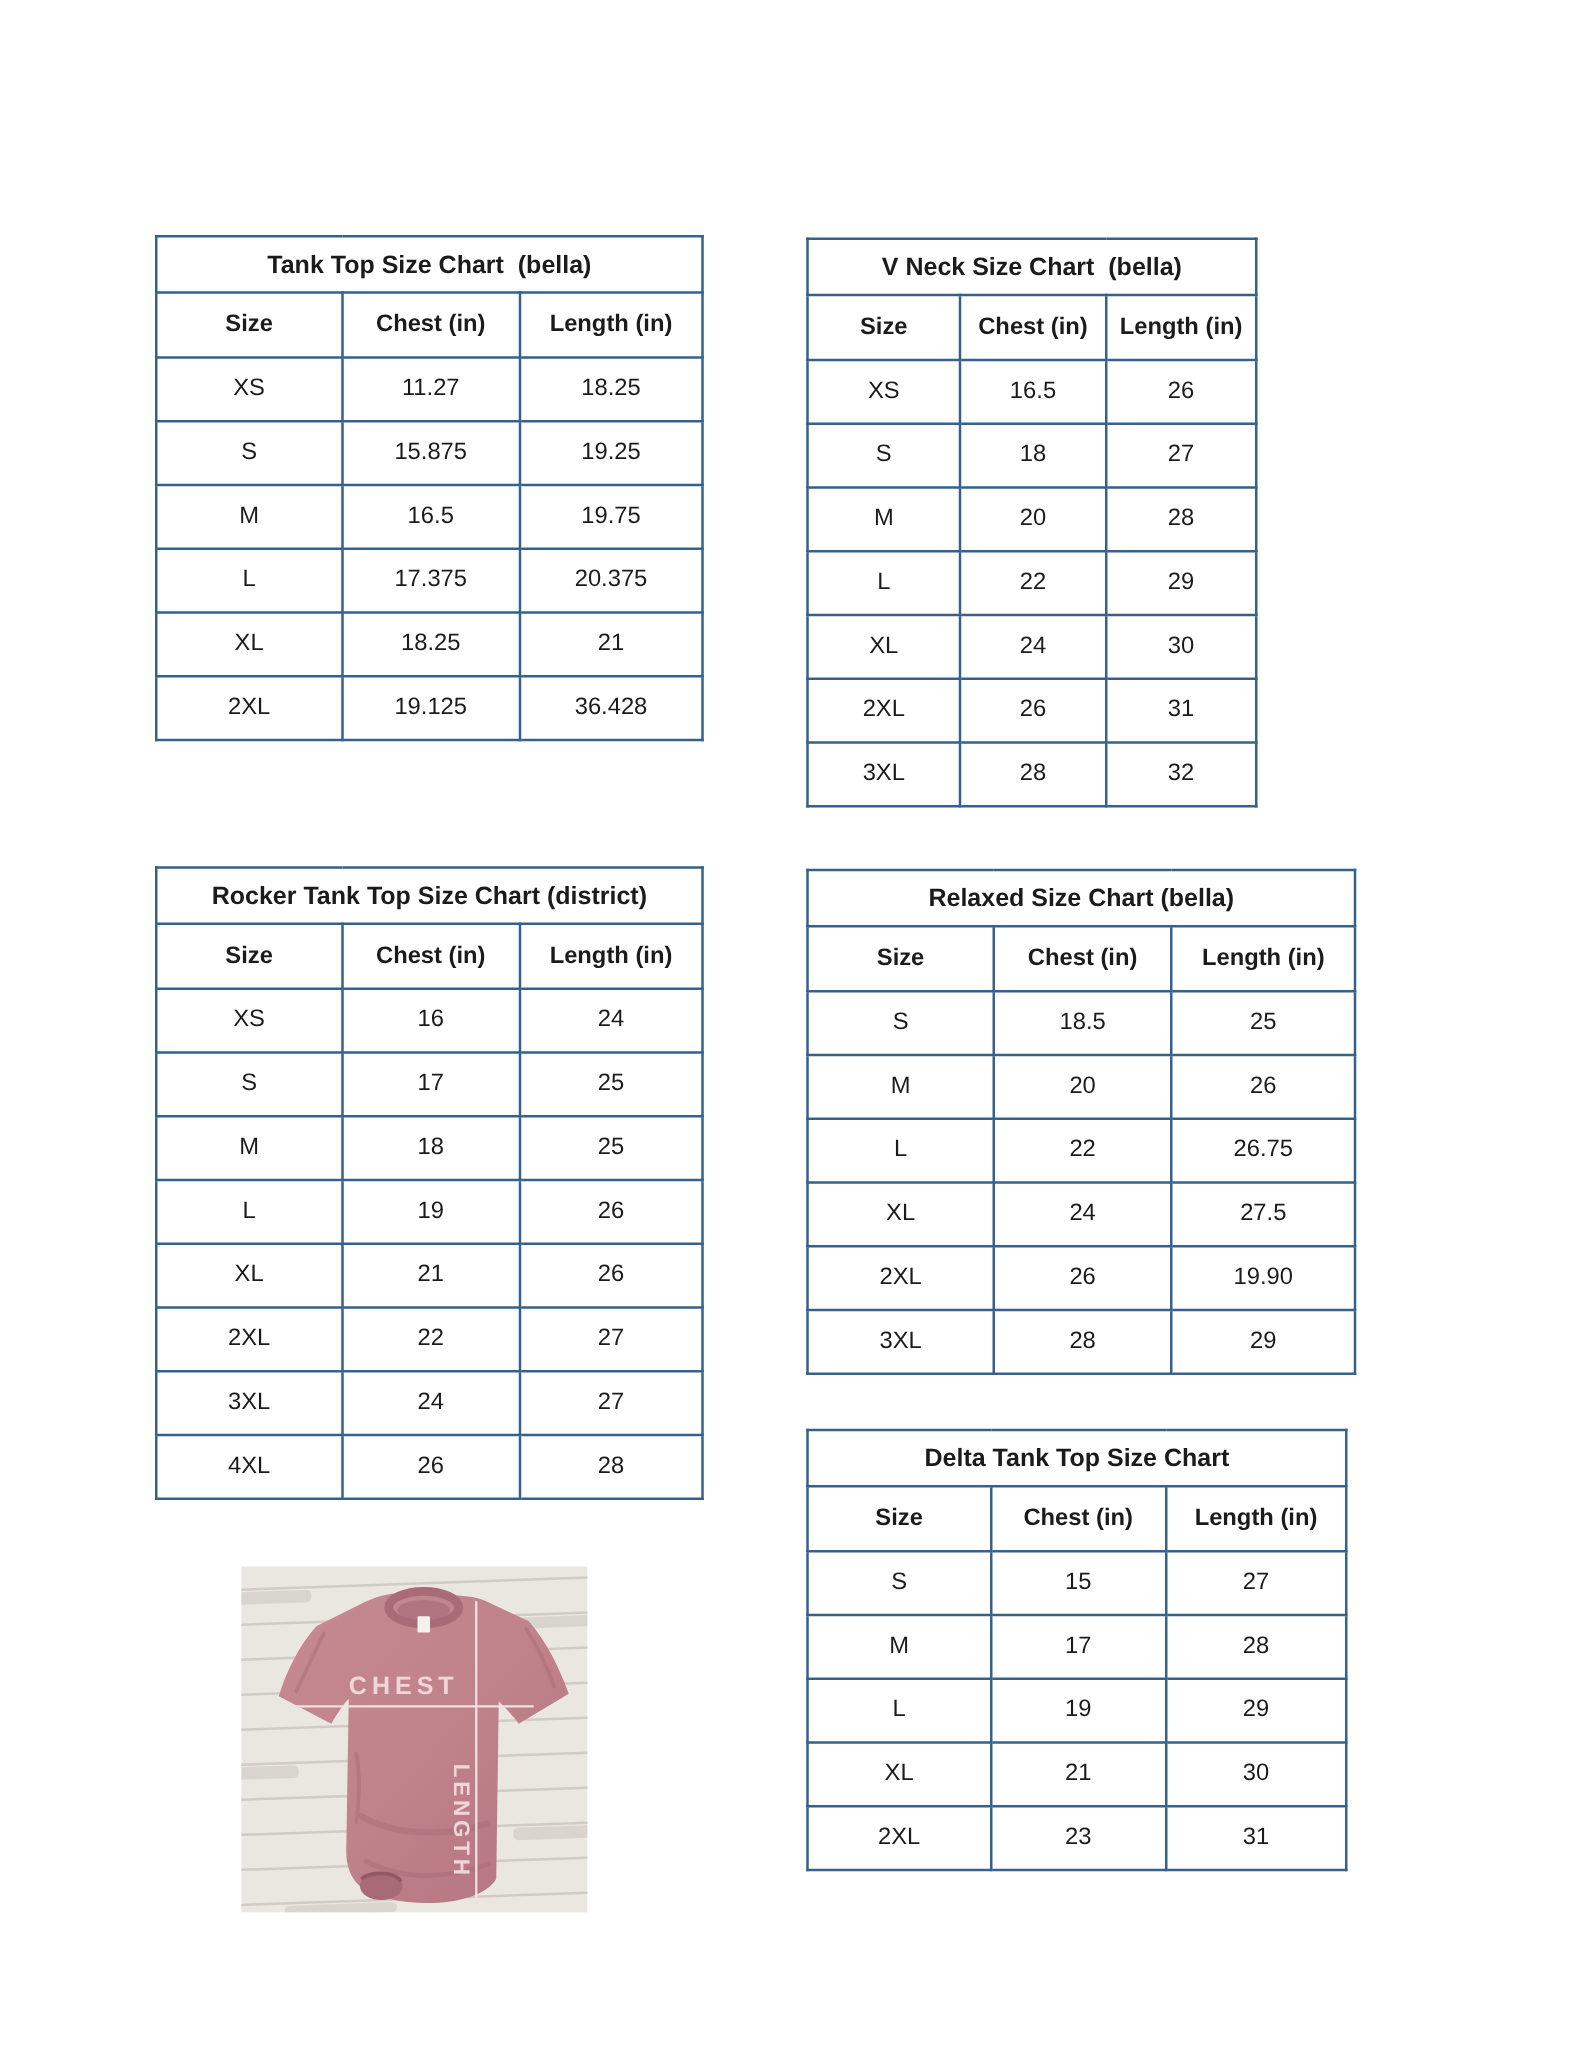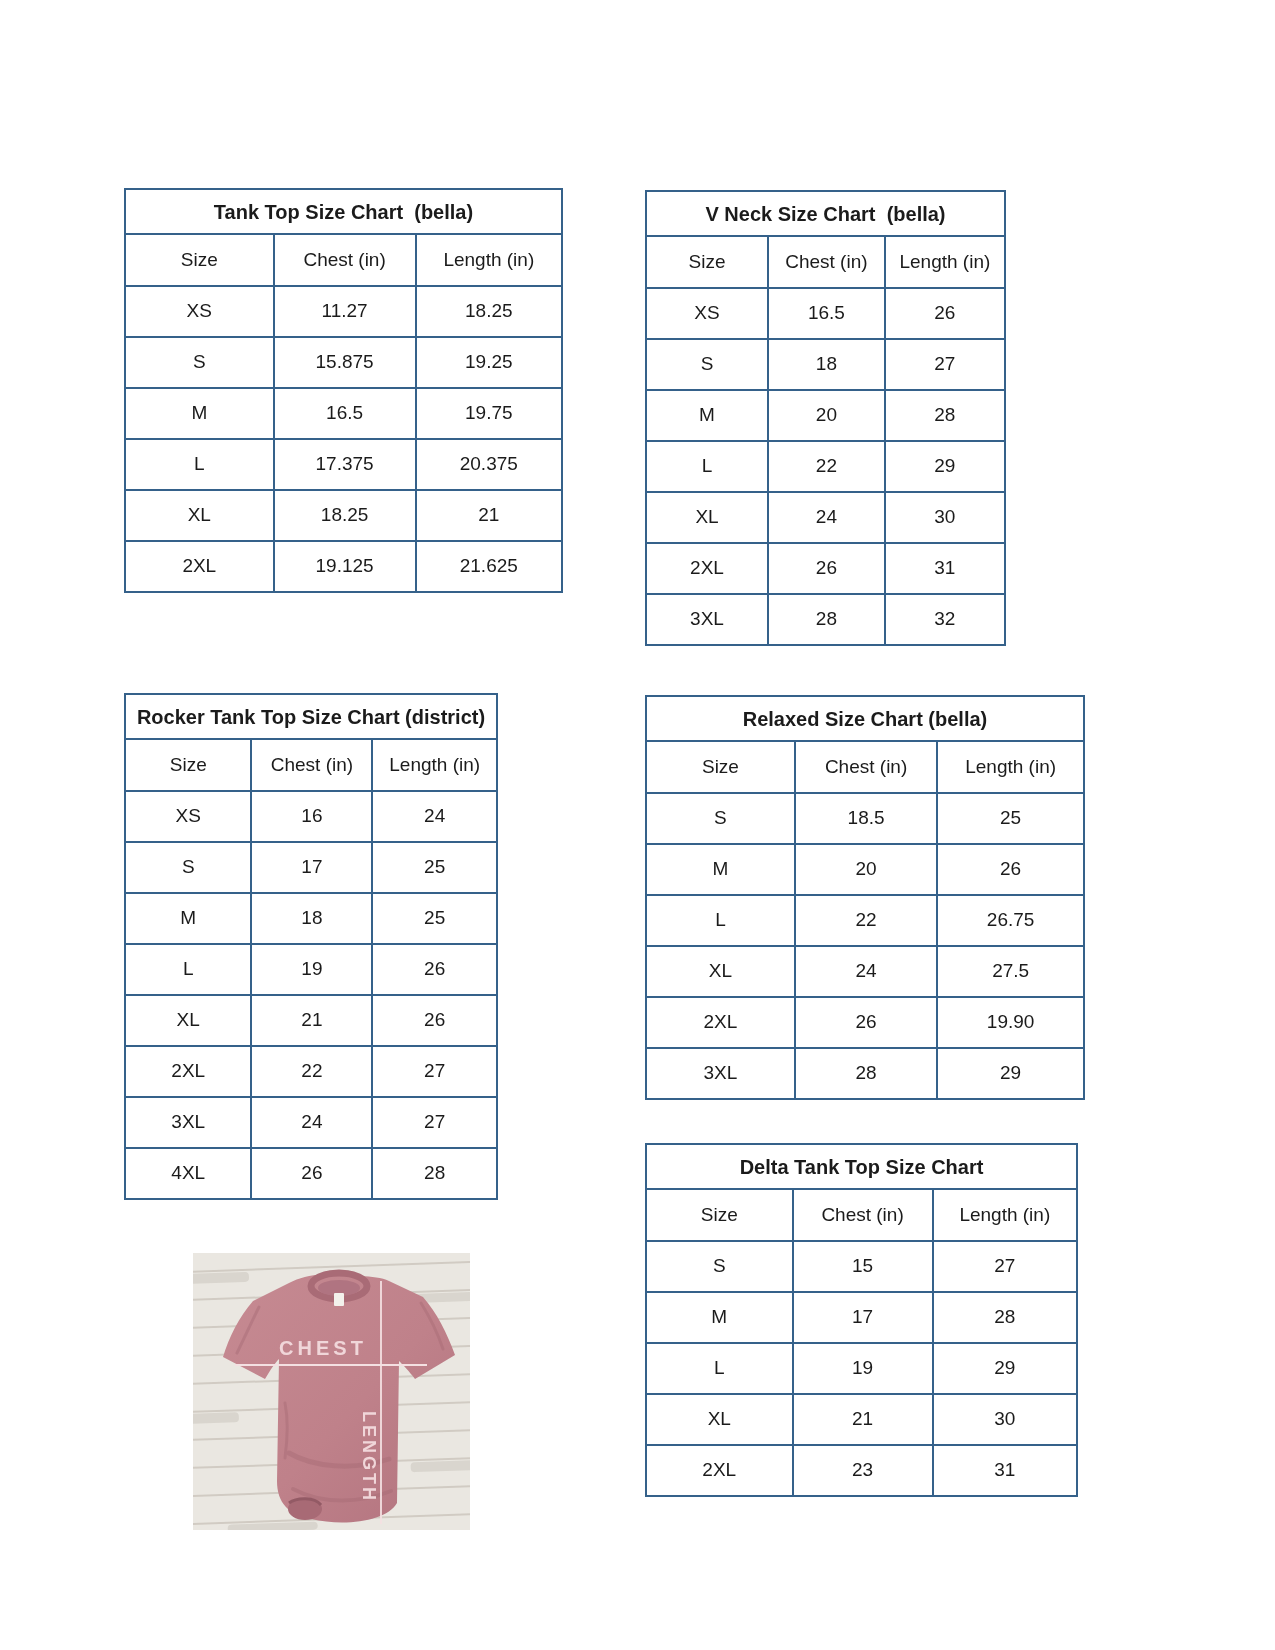--- a/index.html
+++ b/index.html
@@ -10,21 +10,21 @@
   table.size-table{
     position:absolute;border-collapse:collapse;table-layout:fixed;background:#ffffff;
   }
   .size-table td,.size-table th{
     border:2px solid #35618a;text-align:center;vertical-align:middle;
     font-weight:400;font-size:19px;height:49px;padding:0;line-height:1.1;
   }
   .size-table .title-row td{
     font-weight:700;font-size:20px;height:43px;white-space:pre-wrap;
   }
-  .size-table .header-row th{height:50px;}
+  .size-table .header-row th{height:50px;font-weight:bold;}
   figure.photo{
     position:absolute;margin:0;left:173px;top:1253px;width:277px;height:277px;padding-left:20px;
   }
   figure.photo svg{display:block;width:100%;height:100%;}
   .measure-label{
     font-family:"Liberation Sans",sans-serif;font-weight:600;
     fill:#f0d6d9;
   }
 </style>
 </head>
@@ -68,21 +68,21 @@
         <td>20.375</td>
       </tr>
       <tr>
         <td>XL</td>
         <td>18.25</td>
         <td>21</td>
       </tr>
       <tr>
         <td>2XL</td>
         <td>19.125</td>
-        <td>21.625</td>
+        <td>36.428</td>
       </tr>
     </tbody>
 </table>
 
 <table class="size-table" style="left:645px;top:190px;width:361px">
   <colgroup>
       <col style="width:34%">
       <col style="width:32.5%">
       <col style="width:33.5%">
     </colgroup>
@@ -128,21 +128,21 @@
         <td>31</td>
       </tr>
       <tr>
         <td>3XL</td>
         <td>28</td>
         <td>32</td>
       </tr>
     </tbody>
 </table>
 
-<table class="size-table" style="left:124px;top:693px;width:374px">
+<table class="size-table" style="left:124px;top:693px;width:439px">
   <colgroup>
       <col style="width:34%">
       <col style="width:32.5%">
       <col style="width:33.5%">
     </colgroup>
   <thead>
     <tr class="title-row">
       <td colspan="3">Rocker Tank Top Size Chart (district)</td>
     </tr>
     <tr class="header-row">

